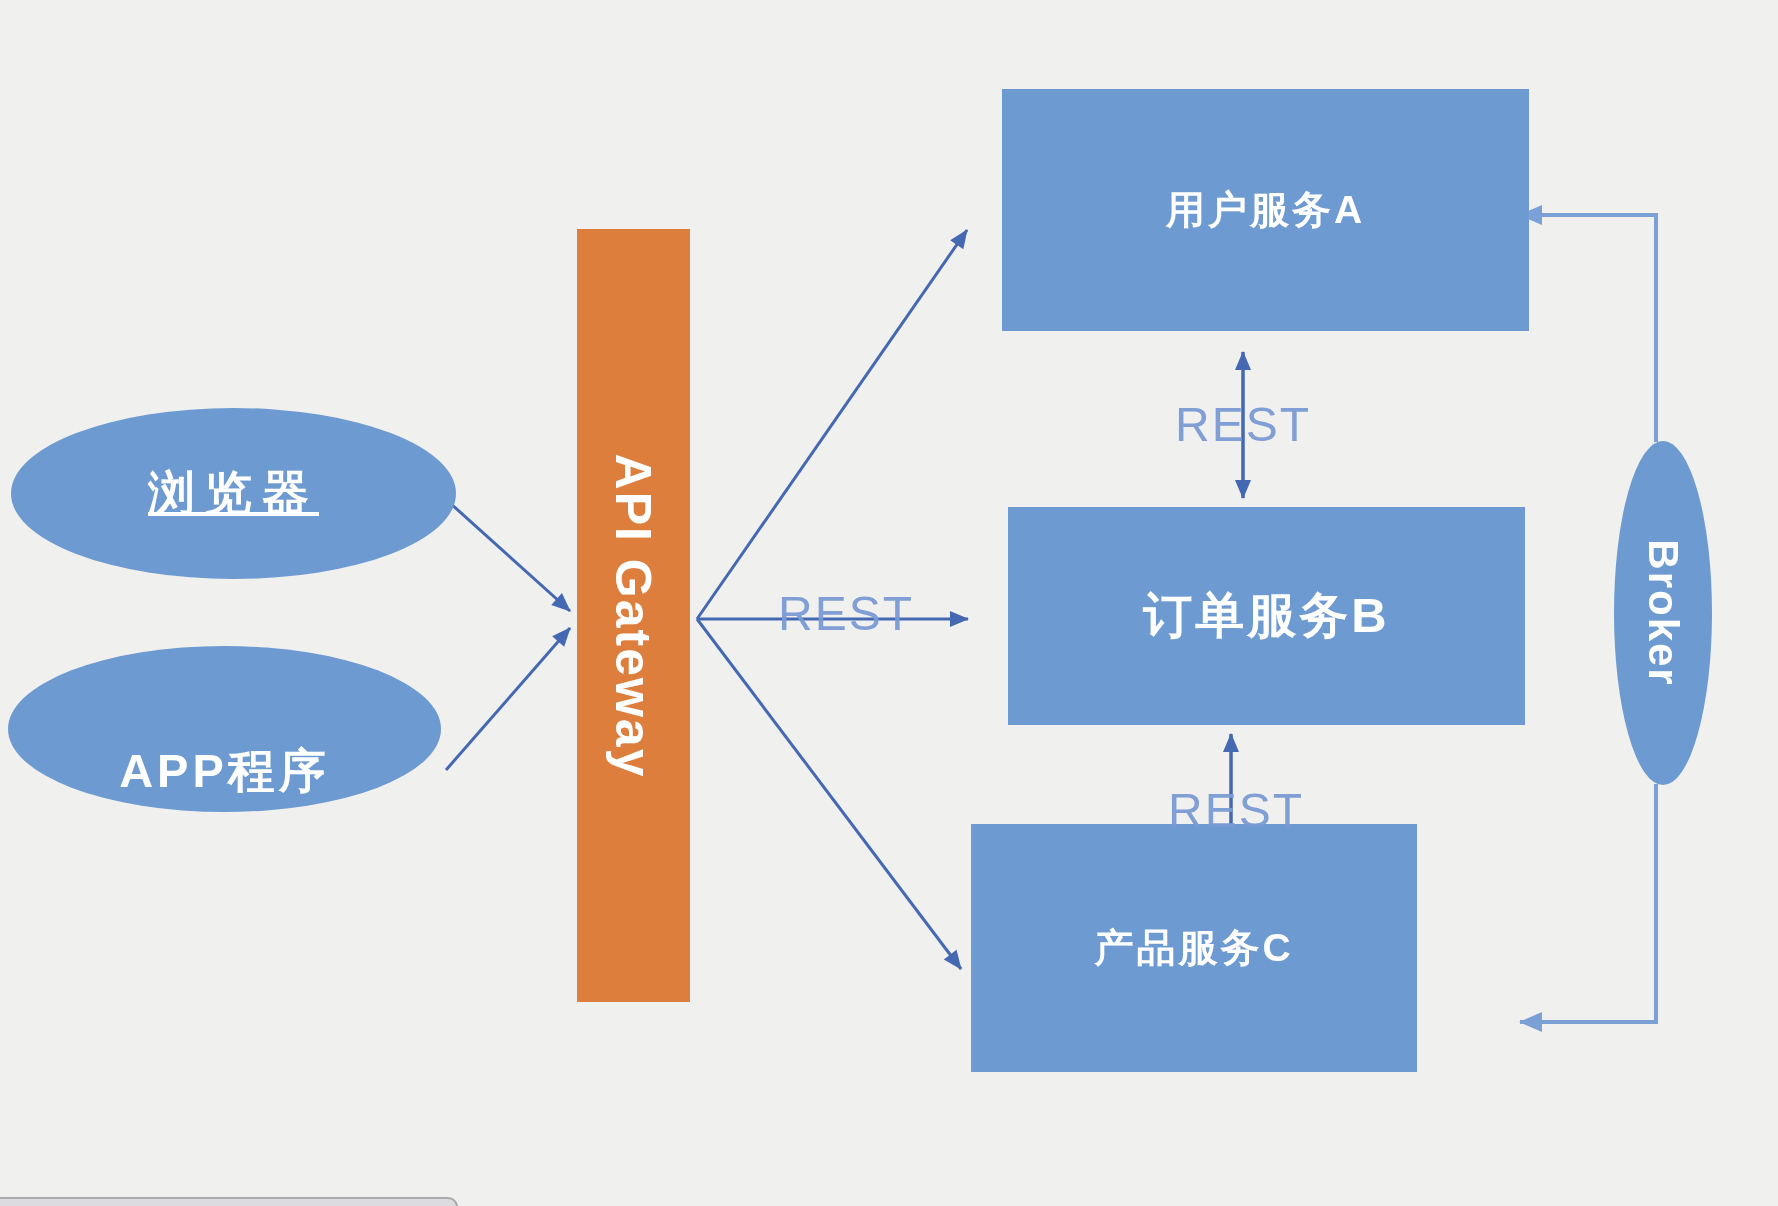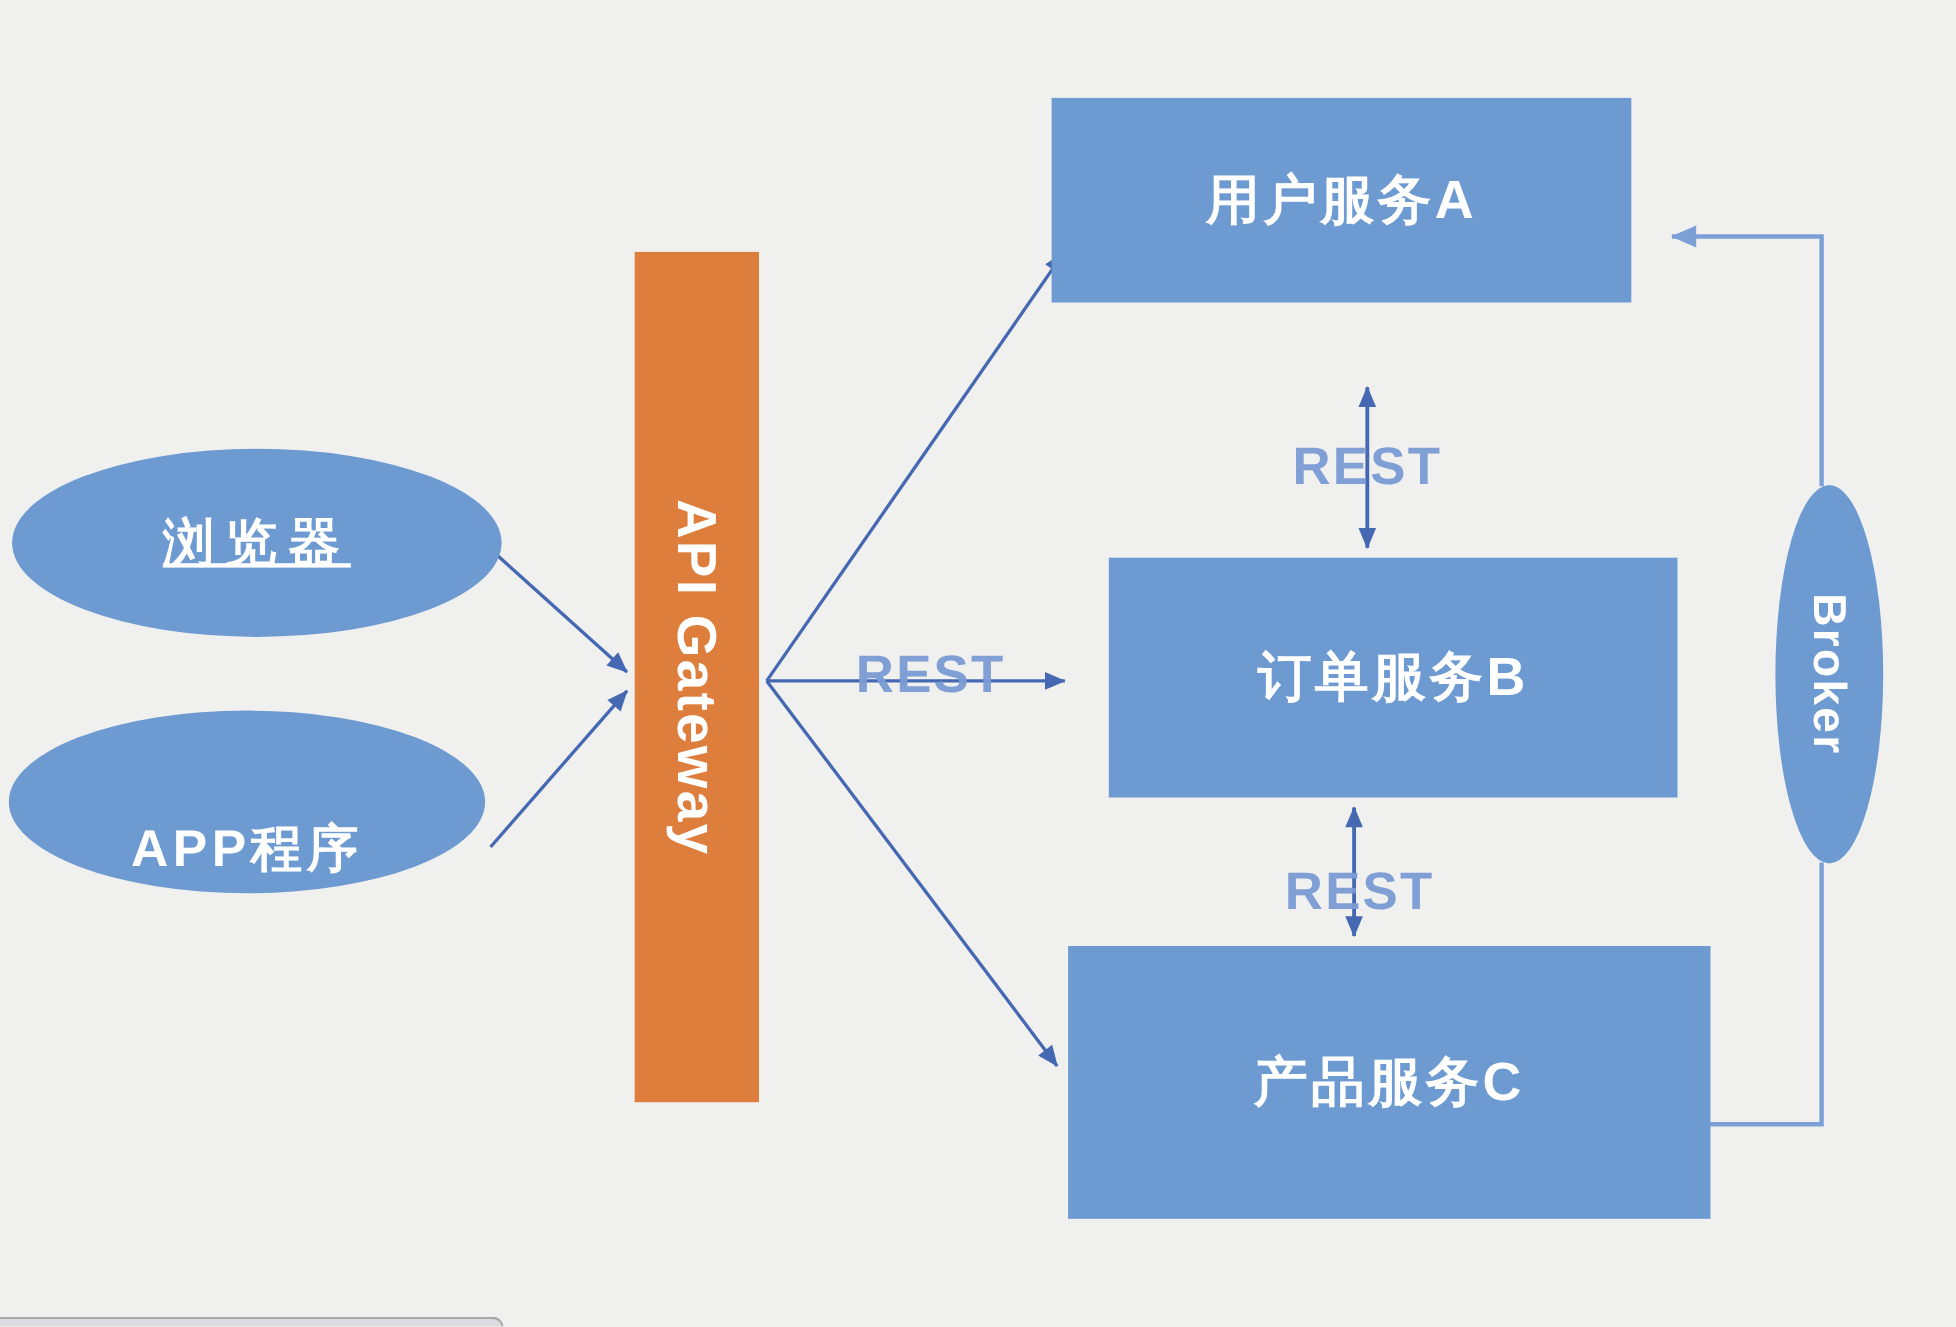--- a/index.html
+++ b/index.html
@@ -16,29 +16,29 @@
   .ellipse{border-radius:50%;}
   .node-label{white-space:nowrap;}
 
   .browser{left:11px;top:408px;width:445px;height:171px;font-size:47px;letter-spacing:10px;text-decoration:underline;}
   .app{left:8px;top:646px;width:433px;height:166px;font-size:47px;letter-spacing:4px;}
   .app .node-label{transform:translateY(42px);}
 
   .gateway{left:577px;top:229px;width:113px;height:773px;background:#de7e3d;font-size:50px;}
   .gateway .node-label{transform:rotate(90deg);letter-spacing:2px;}
 
-  .svc-a{left:956px;top:89px;width:527px;height:186px;font-size:49px;letter-spacing:3px;}
+  .svc-a{left:1002px;top:89px;width:527px;height:242px;font-size:39px;letter-spacing:3px;}
   .svc-b{left:976px;top:507px;width:517px;height:218px;font-size:49px;letter-spacing:3px;margin-left:32px;}
-  .svc-c{left:971px;top:860px;width:584px;height:248px;font-size:49px;letter-spacing:3px;}
+  .svc-c{left:971px;top:824px;width:446px;height:248px;font-size:39px;letter-spacing:3px;}
 
   .broker{left:1614px;top:441px;width:98px;height:344px;font-size:42px;}
   .broker .node-label{transform:rotate(90deg);letter-spacing:2px;}
 
   .rest{
-    position:absolute;color:#7a9bd4;font-size:48px;font-weight:700;
+    position:absolute;color:#7a9bd4;font-size:48px;font-weight:400;
     text-align:right;letter-spacing:2px;opacity:.95;
   }
   .rest-gw{left:778px;top:586px;width:130px;}
   .rest-ab{left:1175px;top:397px;width:130px;}
   .rest-bc{left:1168px;top:783px;width:130px;}
 
   .bottom-bar{
     position:absolute;left:0;top:1197px;width:458px;height:12px;
     background:#dcdce0;
     border:2px solid #a9a9ad;border-left:none;border-bottom:none;

